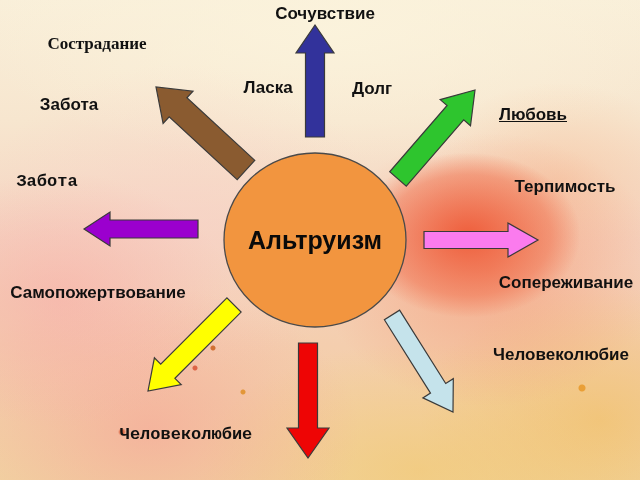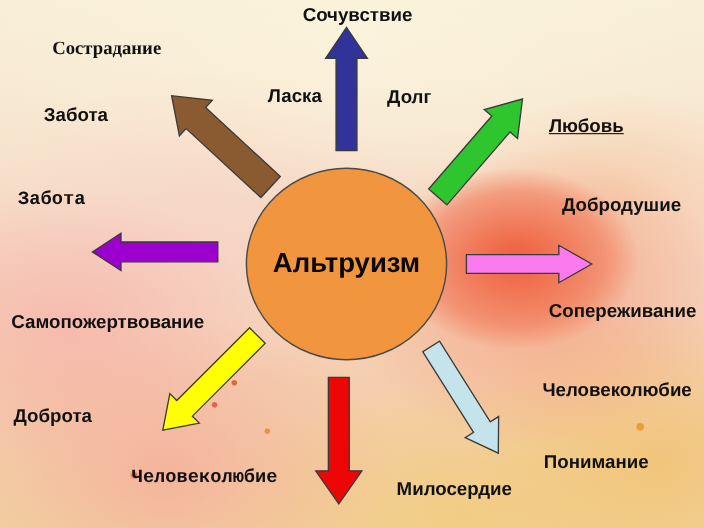--- a/index.html
+++ b/index.html
@@ -78,24 +78,21 @@
     </svg>
 
   <div class="label-layer">
       <div class="label" style="left: 325px; top: 5px; color: rgb(17, 17, 17);">Сочувствие</div>
       <div class="label" style="left: 97px; top: 35px; color: rgb(17, 17, 17); font-family: Liberation Serif, serif;">Сострадание</div>
       <div class="label" style="left: 244px; top: 79px; color: rgb(17, 17, 17); margin-left: 24px;">Ласка</div>
       <div class="label" style="left: 372px; top: 80px; color: rgb(17, 17, 17);">Долг</div>
       <div class="label" style="left: 69px; top: 96px; color: rgb(17, 17, 17);">Забота</div>
       <div class="label" style="left: 533px; top: 106px; color: rgb(17, 17, 17); text-decoration: underline;">Любовь</div>
       <div class="label" style="left: 47px; top: 173px; color: rgb(17, 17, 17); font-family: Liberation Mono, monospace;">Забота</div>
-      <div class="label" style="left: 565px; top: 178px; color: rgb(17, 17, 17);">Добродушие</div>
+      <div class="label" style="left: 565px; top: 178px; color: rgb(17, 17, 17);">Терпимость</div>
       <div class="label" style="left: 98px; top: 284px; color: rgb(17, 17, 17);">Самопожертвование</div>
       <div class="label" style="left: 566px; top: 274px; color: rgb(17, 17, 17);">Сопереживание</div>
       <div class="label" style="left: 561px; top: 346px; color: rgb(17, 17, 17);">Человеколюбие</div>
-      <div class="label" style="left: 48px; top: 370px; color: rgb(17, 17, 17);">Доброта</div>
-      <div class="label" style="left: 542px; top: 411px; color: rgb(17, 17, 17);">Понимание</div>
       <div class="label" style="left: 186px; top: 426px; color: rgb(17, 17, 17); font-family: Liberation Mono, monospace;">Человеколюбие</div>
-      <div class="label" style="left: 413px; top: 436px; color: rgb(17, 17, 17);">Милосердие</div>
     </div>
 
   <div class="center-label" style="left: 315px; top: 240px;">Альтруизм</div>
 </div>
 
 </body></html>

